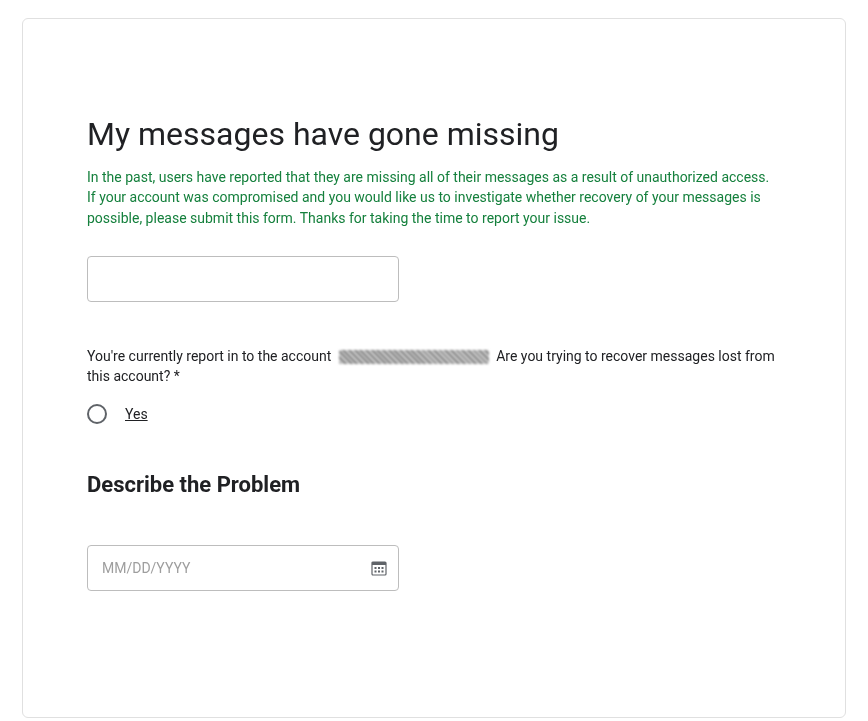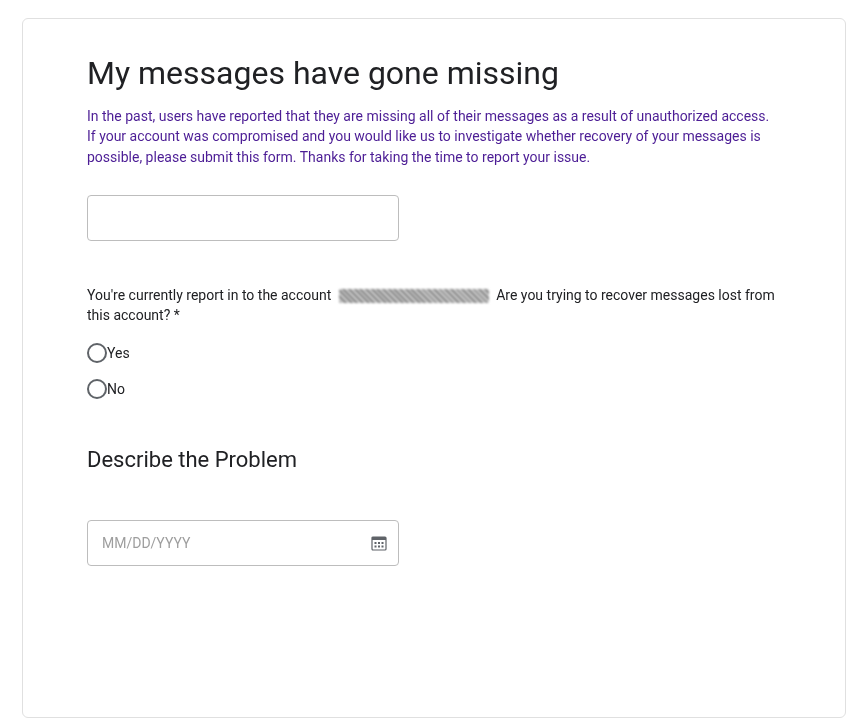--- a/index.html
+++ b/index.html
@@ -12,35 +12,35 @@
       background: #ffffff;
       color: #202124;
       width: 868px;
       height: 721px;
       overflow: hidden;
     }
     .container {
       margin: 18px 22px 0 22px;
       border: 1px solid #e0e0e0;
       border-radius: 6px;
-      padding: 35px 64px 40px 64px;
+      padding: 96px 64px 40px 64px;
       height: 700px;
     }
     .page-title {
       font-size: 32px;
       font-weight: 400;
       color: #202124;
       letter-spacing: 0px;
       margin-bottom: 14px;
       font-family: "Google Sans", Roboto, Arial, sans-serif;
     }
     .intro-text {
       font-size: 14px;
       line-height: 1.45;
-      color: #4c1d95;
+      color: #15803d;
       margin-bottom: 28px;
     }
     .section-heading {
       font-size: 22px;
       font-weight: 500;
       color: #202124;
       margin-bottom: 48px;
       font-family: "Google Sans", Roboto, Arial, sans-serif;
     }
     .field-group {
@@ -63,36 +63,38 @@
       outline: none;
     }
     .radio-group {
       display: flex;
       flex-direction: column;
       gap: 16px;
     }
     .radio-option {
       display: flex;
       align-items: center;
+      gap: 18px;
       cursor: pointer;
+      text-decoration: underline;
     }
     .radio-circle {
       width: 20px;
       height: 20px;
       border: 2px solid #5f6368;
       border-radius: 50%;
       flex-shrink: 0;
     }
     .radio-label {
       font-size: 14px;
       color: #202124;
     }
     .section-heading-2 {
       font-size: 22px;
-      font-weight: 400;
+      font-weight: 700;
       color: #202124;
       margin-top: 48px;
       margin-bottom: 48px;
       font-family: "Google Sans", Roboto, Arial, sans-serif;
     }
     .date-input-wrapper {
       position: relative;
       width: 312px;
     }
     .date-input {
@@ -145,24 +147,20 @@
 
   <div class="field-group">
     <div class="field-label">
       <span>You're currently report in to the account </span><span class="obscured"></span><span> Are you trying to recover messages lost from this account? *</span>
     </div>
     <div class="radio-group">
       <div class="radio-option">
         <span class="radio-circle"></span>
         <span class="radio-label">Yes</span>
       </div>
-      <div class="radio-option">
-        <span class="radio-circle"></span>
-        <span class="radio-label">No</span>
-      </div>
     </div>
   </div>
 
   <h2 class="section-heading-2">Describe the Problem</h2>
 
   <div class="field-group">
     <div class="date-input-wrapper">
       <input type="text" class="date-input" placeholder="MM/DD/YYYY" style="">
       <span class="calendar-icon">
         <svg width="16" height="16" viewBox="0 0 16 16" fill="#5f6368">

